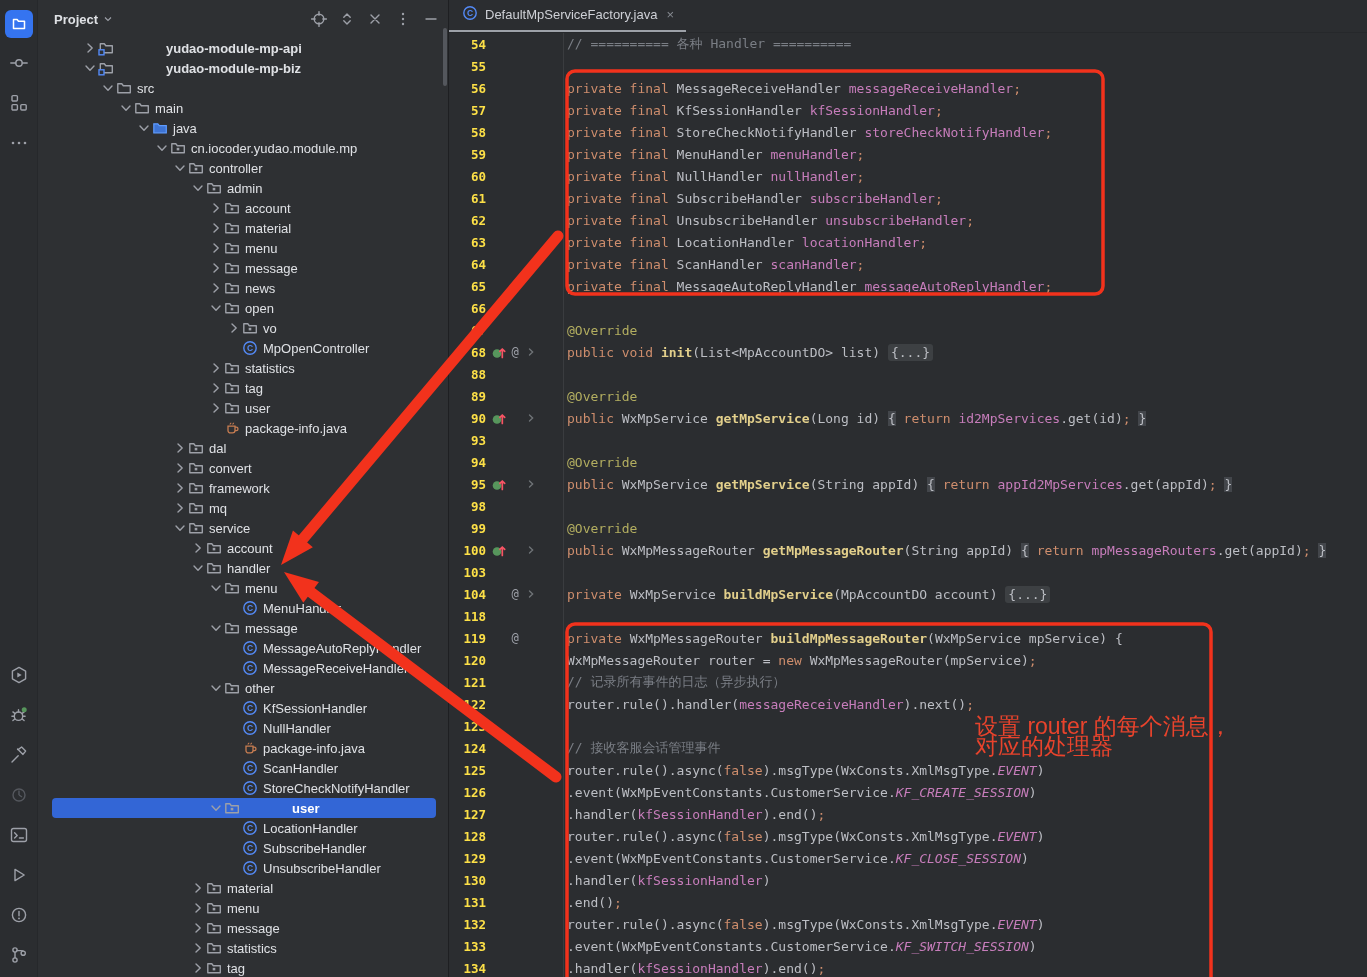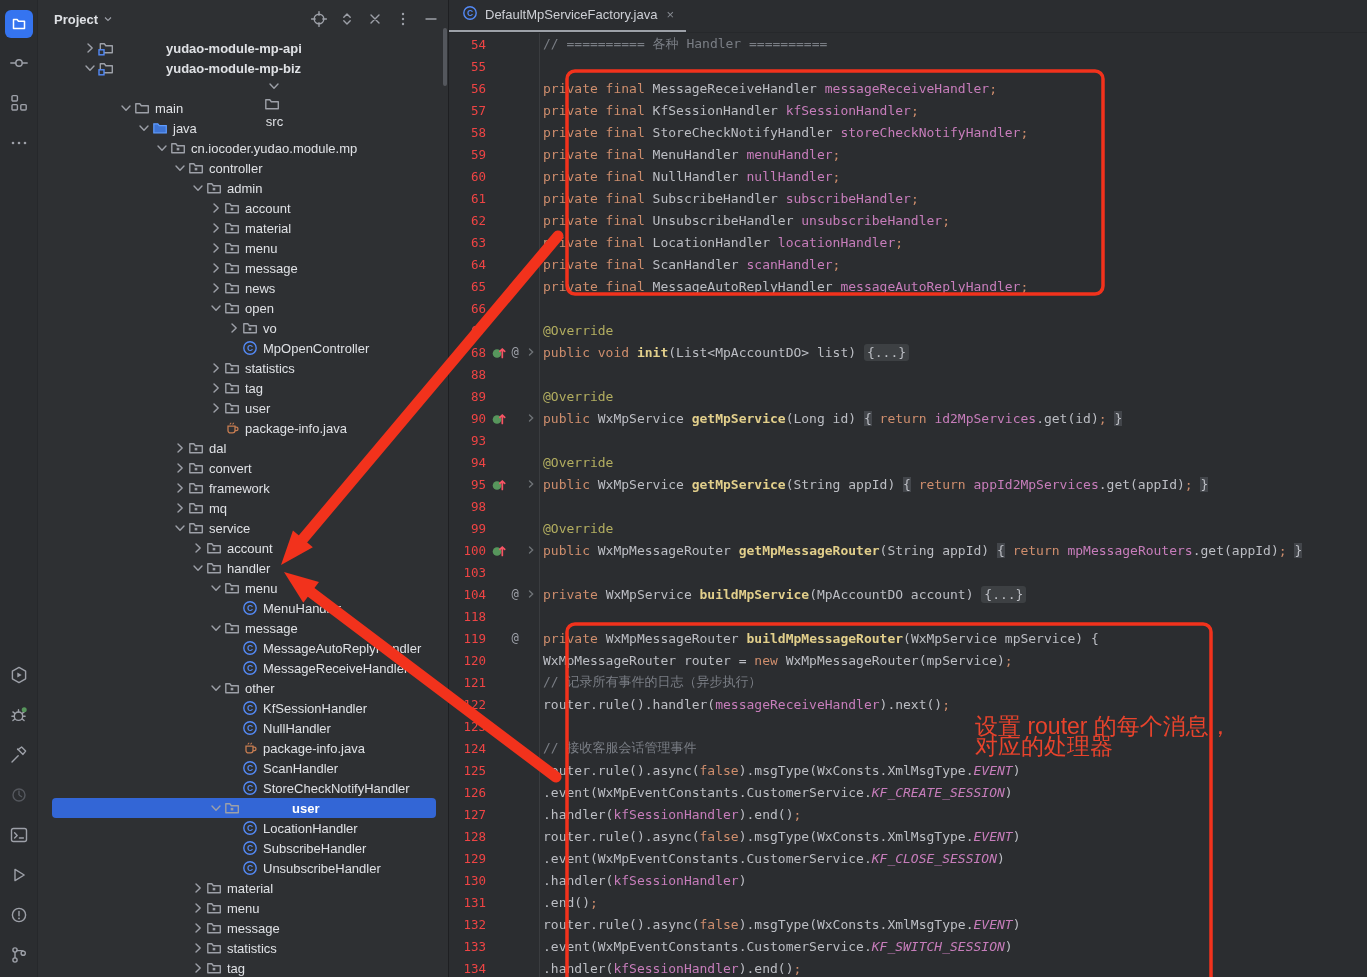--- a/index.html
+++ b/index.html
@@ -38,25 +38,25 @@
     background:#54575D; border-radius:2px; }
 
   
   .editor { flex:1; background:#2B2D30; display:flex; flex-direction:column; min-width:0; }
   .tabbar { height:33px; display:flex; align-items:flex-end; border-bottom:1px solid #26282B; }
   .tab { height:33px; display:flex; align-items:center; gap:7px; padding:0 12px 0 13px;
     border-bottom:2px solid #9DA1A8; color:#CED0D6; font-size:13px; cursor:pointer; }
   .tab .close { color:#868A91; font-size:13px; padding-left:2px; cursor:pointer; }
   .code { flex:1; font-family:"DejaVu Sans Mono", monospace; font-size:13px; overflow:hidden; }
   .crow { height:22px; display:flex; align-items:center; }
-  .ln { width:37px; flex:0 0 37px; text-align:right; color:#ef4444; font-size:12.5px; }
+  .ln { width:37px; flex:0 0 37px; text-align:right; color:#fde047; font-size:12.5px;font-weight:bold; }
   .gi { width:53px; flex:0 0 53px; display:flex; align-items:center; padding-left:5px; }
   .gslot { width:16px; height:16px; flex:0 0 16px; display:flex; align-items:center; justify-content:center; }
   .ct { border-left:1px solid #3A3C3F; padding-left:3px; white-space:pre; height:22px;
-    display:flex; align-items:center; flex:1; min-width:0; }
+    display:flex; align-items:center; flex:1; min-width:0;margin-left:24px; }
   .tok.k { color:#CF8E6D; } .tok.s { color:#CF8E6D; }
   .tok.t { color:#BCBEC4; }
   .tok.m { color:#E2CF8B; font-weight:bold; }
   .tok.v { color:#C77DBB; }
   .tok.c { color:#7A7E85; }
   .tok.a { color:#B3AE60; }
   .tok.i { color:#C77DBB; font-style:italic; }
   .tok.f { color:#BCBEC4; background:#3D4043; border-radius:3px; padding:1px 3px; }
   .tok.b { color:#BCBEC4; background:#43464B; }
   .atg { color:#9DA0A8; font-size:12px; font-family:"DejaVu Sans Mono", monospace; }
@@ -215,21 +215,21 @@
             </svg>
           </span>
           <span class="ticon">
             <svg width="16" height="16" viewBox="0 0 16 16" fill="none">
               <path d="M2.3 12.8V3.8h4l1.5 1.9h6.5v7.1z" stroke="#9DA0A8" stroke-width="1.4" stroke-linecap="round" stroke-linejoin="round" fill="none"></path>
               <rect x="1" y="9.8" width="5" height="5" fill="#2E3033" stroke="#548AF7" stroke-width="1.4"></rect>
             </svg>
           </span>
           <span class="tlabel">yudao-module-mp-biz</span>
         </div>
-        <div class="trow" style="padding-left: 62px; flex-direction: column;">
+        <div class="trow" style="padding-left: 62px;">
           <span class="tchev">
             <svg width="16" height="16" viewBox="0 0 16 16" fill="none">
               <path d="M4 6l4 4.2L12 6" stroke="#9DA0A8" stroke-width="1.4" stroke-linecap="round" stroke-linejoin="round" fill="none"></path>
             </svg>
           </span>
           <span class="ticon">
             <svg width="16" height="16" viewBox="0 0 16 16" fill="none">
               <path d="M1.8 12.8V3.8h4l1.5 1.9h7v7.1z" stroke="#9DA0A8" stroke-width="1.4" stroke-linecap="round" stroke-linejoin="round" fill="none"></path>
             </svg>
           </span>

